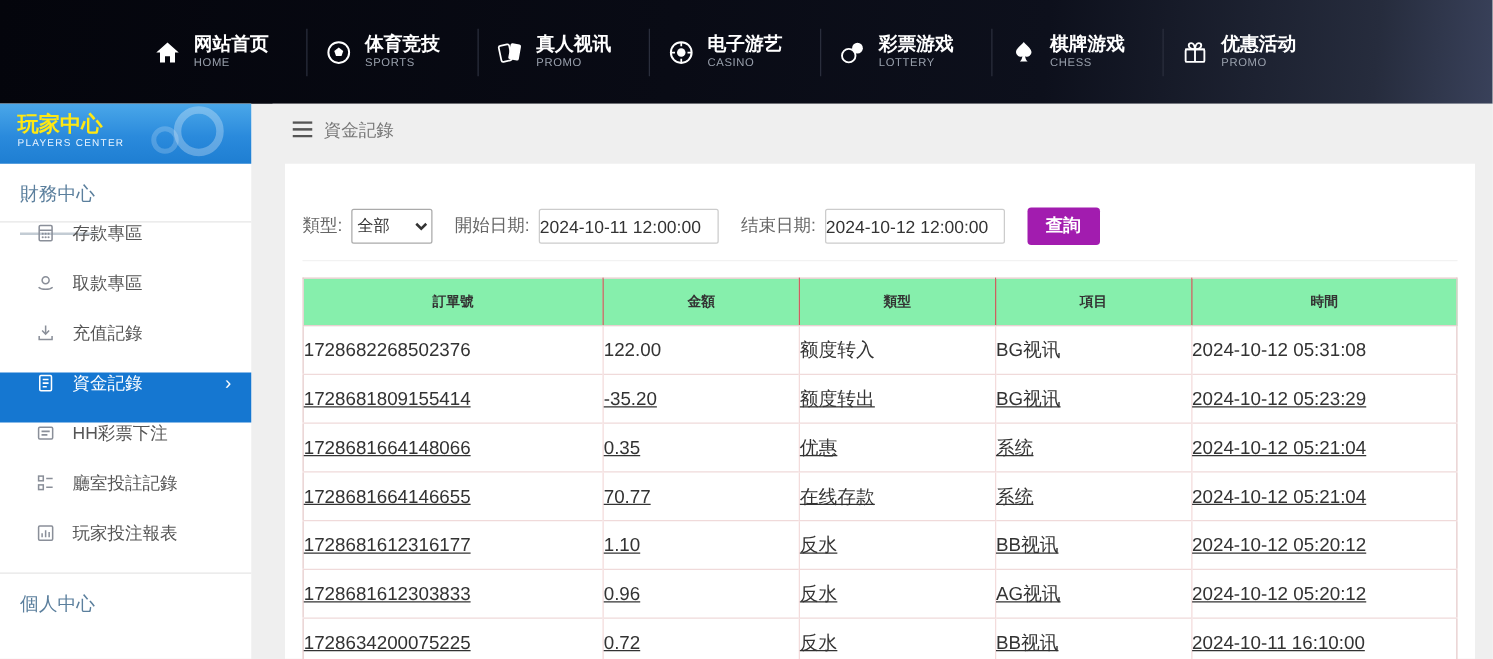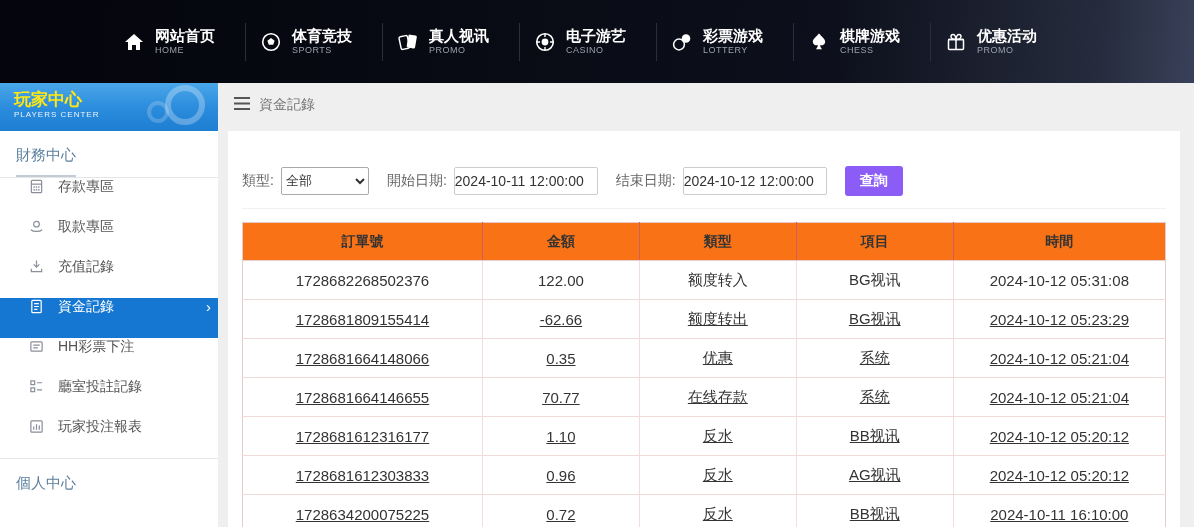--- a/index.html
+++ b/index.html
@@ -13,67 +13,67 @@
   .nav-item { position:relative; width:137px; height:100%; display:flex; align-items:center;
     gap:9px; padding-left:14px; cursor:pointer; }
   .nav-item:not(:first-child)::before { content:''; position:absolute; left:0; top:50%;
     transform:translateY(-50%); width:1px; height:38px; background:#2a2e3c; }
   .nav-icon { width:24px; height:24px; display:flex; align-items:center; justify-content:center; flex:none; }
   .nav-text { display:flex; flex-direction:column; line-height:1.25; }
   .nav-zh { color:#ffffff; font-size:15px; font-weight:bold; white-space:nowrap; }
   .nav-en { color:#9aa1ad; font-size:9px; letter-spacing:.5px; white-space:nowrap; }
 
   
-  .sidebar { position:absolute; left:0; top:83px; width:227px; bottom:0; background:#ffffff; }
+  .sidebar { position:absolute; left:0; top:83px; width:201px; bottom:0; background:#ffffff; }
   .sidebar-header { position:relative; height:48px; overflow:hidden; padding:7px 0 0 14px;
     background:linear-gradient(180deg,#4aa7e9 0%,#2a8adc 55%,#1e7ed2 100%); }
   .sh-zh { display:block; color:#ffe813; font-size:17px; font-weight:bold; line-height:1.2; }
   .sh-en { display:block; color:#eaf5ff; font-size:8px; letter-spacing:1px; }
   .deco-circle { position:absolute; border-radius:50%; border:6px solid rgba(255,255,255,.28); }
   .deco-c1 { width:40px; height:40px; right:22px; top:2px; }
   .deco-c2 { width:22px; height:22px; right:58px; top:18px; border-width:4px; opacity:.7; }
   .side-section { padding:15px 16px 12px 16px; font-size:15px; color:#5b7f9d;
     border-bottom:1px solid #e6e6e6; }
-  .side-section span { padding-bottom:12px; border-bottom:2px solid #c3ccd4; }
+  .side-section span { padding-bottom:22px; border-bottom:2px solid #c3ccd4; }
   .side-item { height:40px; display:flex; gap:14px; padding-left:28px;
     font-size:14px; color:#555; cursor:pointer; position:relative; }
   .side-item .s-icon { width:16px; height:16px; flex:none; display:flex; align-items:center; justify-content:center; }
   .side-item.active { background:#1577d1; color:#ffffff; }
   .side-item.active .chev { position:absolute; right:16px; color:#fff; font-size:15px; }
   .side-bottom { border-bottom:none; border-top:1px solid #e6e6e6; }
   .side-bottom span { border-bottom:none; }
 
   
   .main { position:absolute; left:218px; top:83px; right:0; bottom:0; background:#efefef; }
   .breadcrumb { display:flex; align-items:center; gap:9px; padding:13px 16px 10px 16px;
     font-size:14px; color:#777; }
   .panel { position:absolute; left:10px; right:14px; top:48px; bottom:0;
     background:#ffffff; padding:14px 14px 0 14px; }
 
   .filter-row { display:flex; align-items:center; height:44px; padding-bottom:12px;
     border-bottom:1px solid #f2f2f2; font-size:14px; color:#666;margin-top:20px; }
   .filter-row label { margin-right:7px; }
-  .type-select { height:28px; width:88px; margin-right:18px; border:1px solid #aaa;
+  .type-select { height:28px; width:65px; margin-right:18px; border:1px solid #aaa;
     border-radius:2px; font-size:13px; color:#333; background:#fff;
     font-family:"Liberation Sans",sans-serif; }
   .date-input { height:28px; width:144px; margin-right:18px; border:1px solid #ccc;
     border-radius:2px; padding:0 0; font-size:14px; color:#333;
     font-family:"Liberation Sans",sans-serif; }
-  .search-btn { height:30px; padding:0 15px; background:#8b5cf6; color:#fff; border:none;
+  .search-btn { height:30px; padding:0 15px; background:#a21caf; color:#fff; border:none;
     border-radius:3px; font-size:14px; font-weight:bold; cursor:pointer;
     font-family:"Liberation Sans",sans-serif; }
 
   .fund-table { width:100%; margin-top:13px; border-collapse:collapse; table-layout:fixed;
     border:1px solid #e5caca; }
   .fund-table col.c1{width:26%} .fund-table col.c2{width:17%}
   .fund-table col.c3{width:17%} .fund-table col.c4{width:17%} .fund-table col.c5{width:23%}
-  .fund-table th { height:38px; background:#f97316; font-size:14px; font-weight:bold;
+  .fund-table th { height:38px; background:#86efac; font-size:11px; font-weight:bold;
     color:#333; text-align:center; border-bottom:1px solid #e8d0d0; }
   .fund-table th:not(:first-child) { border-left:1px solid #ce5f5f; }
-  .fund-table td { height:39px; font-size:15px; color:#333; text-align:center; background:#fff; }
+  .fund-table td { height:39px; font-size:15px; color:#333; background:#fff; }
   .fund-table td:not(:first-child) { border-left:1px solid #f3dcdc; }
   .fund-table tr + tr td { border-top:1px solid #f0dada;text-decoration:underline; }
 </style>
 </head>
 <body>
 
 <div class="navbar">
   <div class="navbar-inner">
     <div class="nav-item">
       <span class="nav-icon">
@@ -293,21 +293,21 @@
       <tbody>
         <tr>
           <td>1728682268502376</td>
           <td>122.00</td>
           <td>额度转入</td>
           <td>BG视讯</td>
           <td>2024-10-12 05:31:08</td>
         </tr>
         <tr>
           <td>1728681809155414</td>
-          <td>-62.66</td>
+          <td>-35.20</td>
           <td>额度转出</td>
           <td>BG视讯</td>
           <td>2024-10-12 05:23:29</td>
         </tr>
         <tr>
           <td>1728681664148066</td>
           <td>0.35</td>
           <td>优惠</td>
           <td>系统</td>
           <td>2024-10-12 05:21:04</td>

